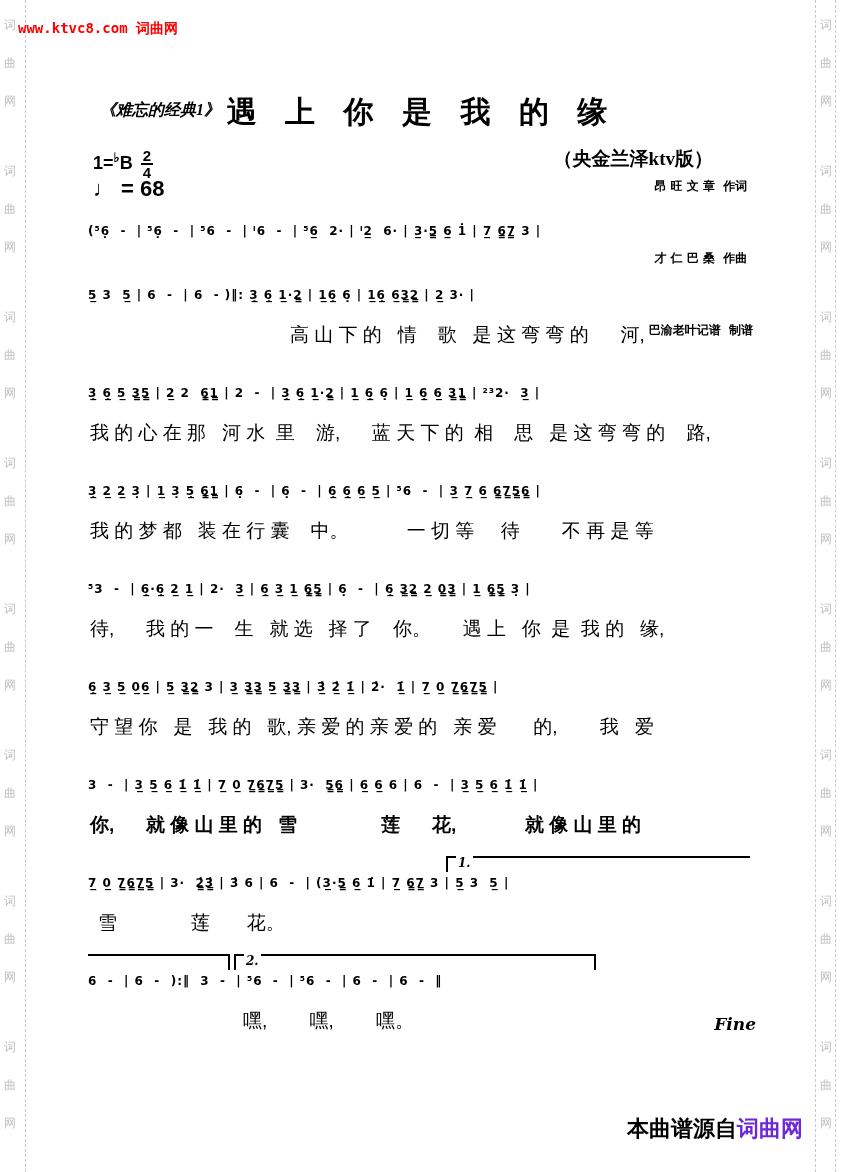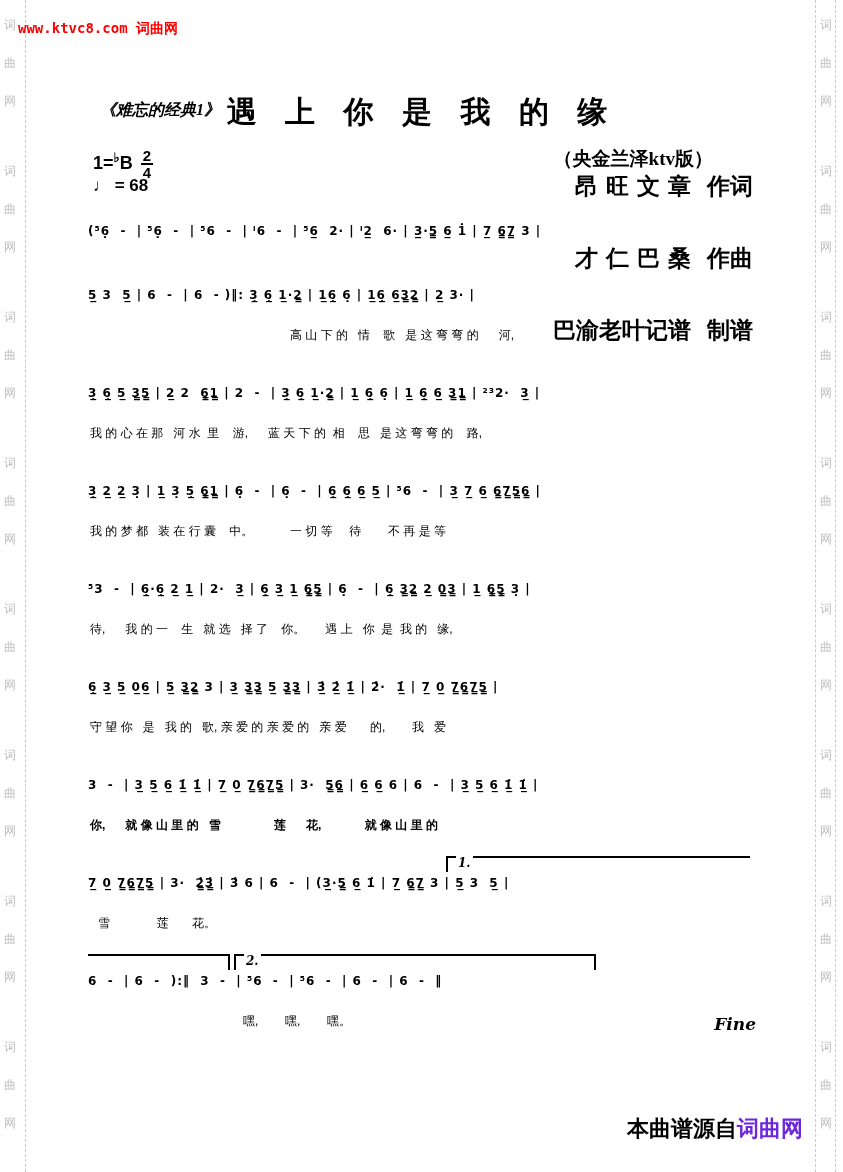--- a/index.html
+++ b/index.html
@@ -20,34 +20,34 @@
   .wm-char{font-size:12px;line-height:38px;color:#bfbfbf;text-align:center;}
   
   #site-banner{position:absolute;left:18px;top:20px;font-family:"DejaVu Sans Mono",monospace;
                font-size:14px;font-weight:bold;color:#ff0000;white-space:pre;}
   #album{position:absolute;left:100px;top:100px;font-size:16px;font-weight:bold;font-style:italic;
          font-family:Liberation Serif, serif;}
   #title{position:absolute;left:0;right:0;top:92px;text-align:center;font-size:30px;font-weight:bold;
          font-family:"DejaVu Serif",serif;letter-spacing:9px;}
   #subtitle{position:absolute;left:0;right:130px;top:146px;text-align:right;font-size:19px;font-weight:bold;
             font-family:Liberation Serif, serif;}
-  #credits{position:absolute;right:90px;top:126px;text-align:right;font-size:23px;font-weight:bold;
+  #credits{position:absolute;right:90px;top:126px;text-align:center;font-size:12px;font-weight:bold;
            font-family:"DejaVu Serif",serif;line-height:24px;white-space:pre;}
   #keyblock{position:absolute;left:93px;top:148px;font-size:18px;font-weight:bold;white-space:pre;}
   #keyblock .flat{vertical-align:super;font-size:13px;}
   #keyblock .ts{display:inline-block;vertical-align:middle;margin-left:8px;text-align:center;line-height:1;}
   #keyblock .ts .num{display:block;font-size:15px;font-weight:bold;border-bottom:2px solid #000;padding:0 2px;}
   #keyblock .ts .den{display:block;font-size:15px;font-weight:bold;padding:0 2px;}
-  #tempo{position:absolute;left:93px;top:176px;font-size:17px;font-weight:bold;}
+  #tempo{position:absolute;left:93px;top:176px;font-size:22px;font-weight:bold;}
   
   #score{position:absolute;left:88px;top:208px;width:668px;}
   .system{position:relative;margin-bottom:18px;}
   .notes{font-family:"DejaVu Sans",sans-serif;font-weight:bold;font-size:12px;line-height:46px;
          white-space:pre;letter-spacing:1px;}
-  .lyrics{font-size:12px;line-height:34px;white-space:pre;font-weight:500;}
+  .lyrics{font-size:19px;line-height:34px;white-space:pre;font-weight:500;}
   .volta{position:absolute;top:-4px;height:14px;border-top:2px solid #000;}
   .volta.tick-left{border-left:2px solid #000;}
   .volta.tick-right{border-right:2px solid #000;}
   .volta span{position:absolute;left:8px;top:-2px;font-size:12px;font-style:italic;font-weight:bold;
               font-family:"DejaVu Serif",serif;background:#fff;padding:0 2px;}
   .fine{position:absolute;right:0;bottom:4px;font-family:"DejaVu Serif",serif;font-style:italic;
         font-weight:bold;font-size:17px;margin-left:23px;}
   .has-volta{margin-top:14px;}
   
   #footer{position:absolute;left:0;right:40px;bottom:28px;text-align:right;font-size:22px;font-weight:bold;

